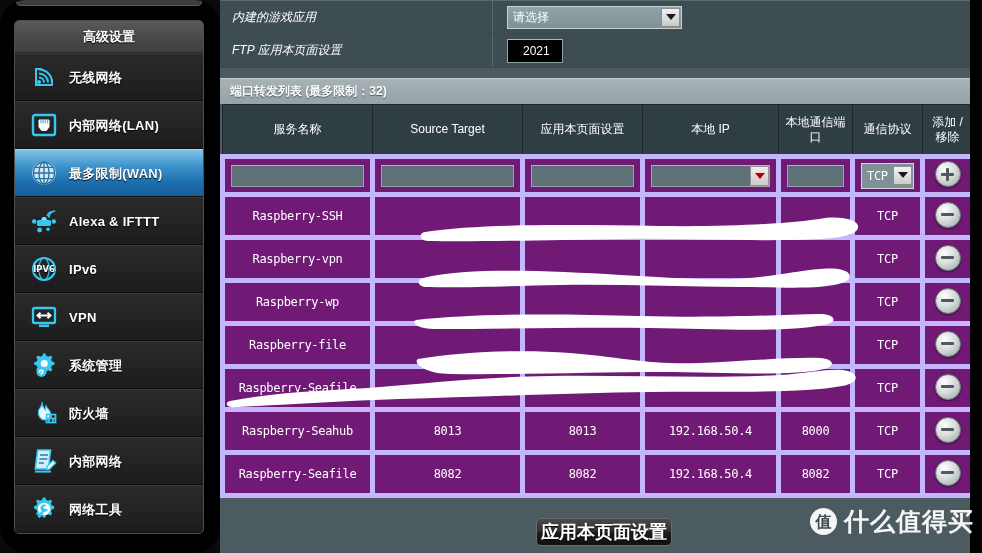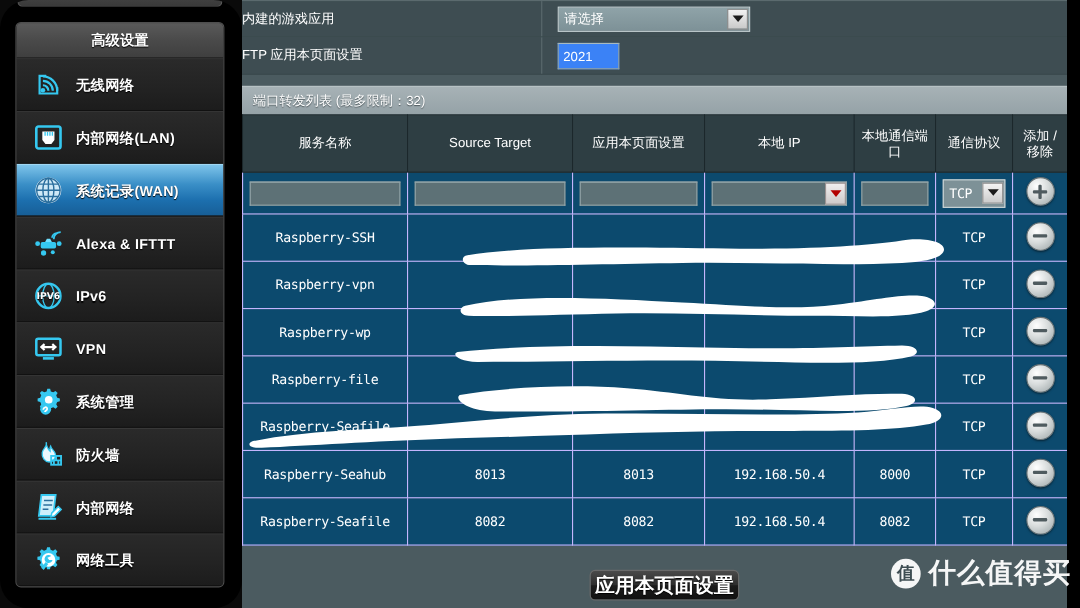--- a/index.html
+++ b/index.html
@@ -98,25 +98,26 @@
     display: flex;
     align-items: center;
     height: 34px;
     border-bottom: 1px solid #3b4a4e;
     background: #3e4d52;
   }
   .form-row:first-child { border-top: 1px solid #5b6a6e; }
   .form-label {
     width: 273px;
     flex: 0 0 273px;
+    padding-left: 12px;
     color: #ffffff;
     font-size: 12px;
     border-right: 1px solid #5b6a6e;
     height: 100%;
-    display: flex; align-items: center;
+    display: flex; align-items: center; font-style: italic;
   }
   .form-ctrl { padding-left: 14px; }
   .fake-select {
     position: relative;
     width: 175px; height: 23px;
     background: linear-gradient(#8fa3a8, #7d9197);
     border: 1px solid #c6d2d4;
     display: flex; align-items: center;
     padding-left: 5px;
     font-size: 12px; color: #ffffff;
@@ -130,66 +131,66 @@
     display: flex; align-items: center; justify-content: center;
   }
   .tri-down {
     width: 0; height: 0;
     border-left: 5px solid transparent;
     border-right: 5px solid transparent;
     border-top: 6px solid #1a1a1a;
   }
   input.txt-ftp {
     width: 56px; height: 24px;
-    background: #3b82f6;
+    background: #000000;
     border: 1px solid #8fa2a6;
     border-top-color: #a9b9bc;
     color: #ffffff;
     font-size: 12px;
-    padding-left: 4px;
+    padding-left: 15px;
     font-family: "Liberation Sans", sans-serif;
   }
 
   
   .list-head {
     margin-top: 10px;
     height: 26px;
     background: linear-gradient(#a7b2b6, #95a2a7);
     border-top: 1px solid #c2cccf;
     display: flex; align-items: center;
     padding-left: 10px;
     color: #ffffff;
     font-size: 12px;
-    font-weight: normal;
+    font-weight: bold;
     text-shadow: 0 1px 1px #4a5458;
   }
 
   
   table.pf {
     width: 750px;
     border-collapse: collapse;
     table-layout: fixed;
   }
   table.pf th {
     background: #2e3e43;
     color: #ffffff;
     font-size: 12px;
     font-weight: normal;
     height: 52px;
     border: 1px solid #1b272b;
     padding: 2px 3px;
     line-height: 1.25;
   }
   table.pf td {
-    background: #0c4a6e;
+    background: #701a75;
     color: #ffffff;
     font-size: 12px;
     height: 43px;
     text-align: center;
-    border: 1px solid #c4b5fd;
+    border: 5px solid #c4b5fd;
     font-family: "DejaVu Sans Mono", monospace;
     letter-spacing: -0.3px;
   }
   table.pf tr.input-row td { height: 38px; padding: 0 6px; }
 
   .cell-in {
     width: 100%; height: 22px;
     background: #5d7176;
     border: 1px solid #93a5a9;
     border-top-color: #aab9bc;
@@ -361,21 +362,21 @@
             <g stroke="#2b6f9e" stroke-width="1.3" fill="none">
               <ellipse cx="14" cy="14" rx="5" ry="11"></ellipse>
               <ellipse cx="14" cy="14" rx="10.6" ry="11"></ellipse>
               <line x1="3.2" y1="14" x2="24.8" y2="14"></line>
               <path d="M5 8.4 h18"></path>
               <path d="M5 19.6 h18"></path>
               <line x1="14" y1="3" x2="14" y2="25"></line>
             </g>
           </svg>
         </span>
-        <span class="nav-label">系统记录(WAN)</span>
+        <span class="nav-label">最多限制(WAN)</span>
       </div>
 
       <div class="nav-item">
         <span class="ico">
           <svg width="28" height="28" viewBox="0 0 28 28">
             <rect x="7" y="13" width="14" height="6" rx="1.6" fill="#35c8f0"></rect>
             <path d="M11 13 l1.6 -3 h3 l1.6 3" fill="#6fe0ff"></path>
             <circle cx="4.2" cy="14.5" r="2.2" fill="#35c8f0"></circle>
             <circle cx="23.8" cy="14.5" r="2.2" fill="#35c8f0"></circle>
             <circle cx="9.6" cy="23" r="2.4" fill="#35c8f0"></circle>

